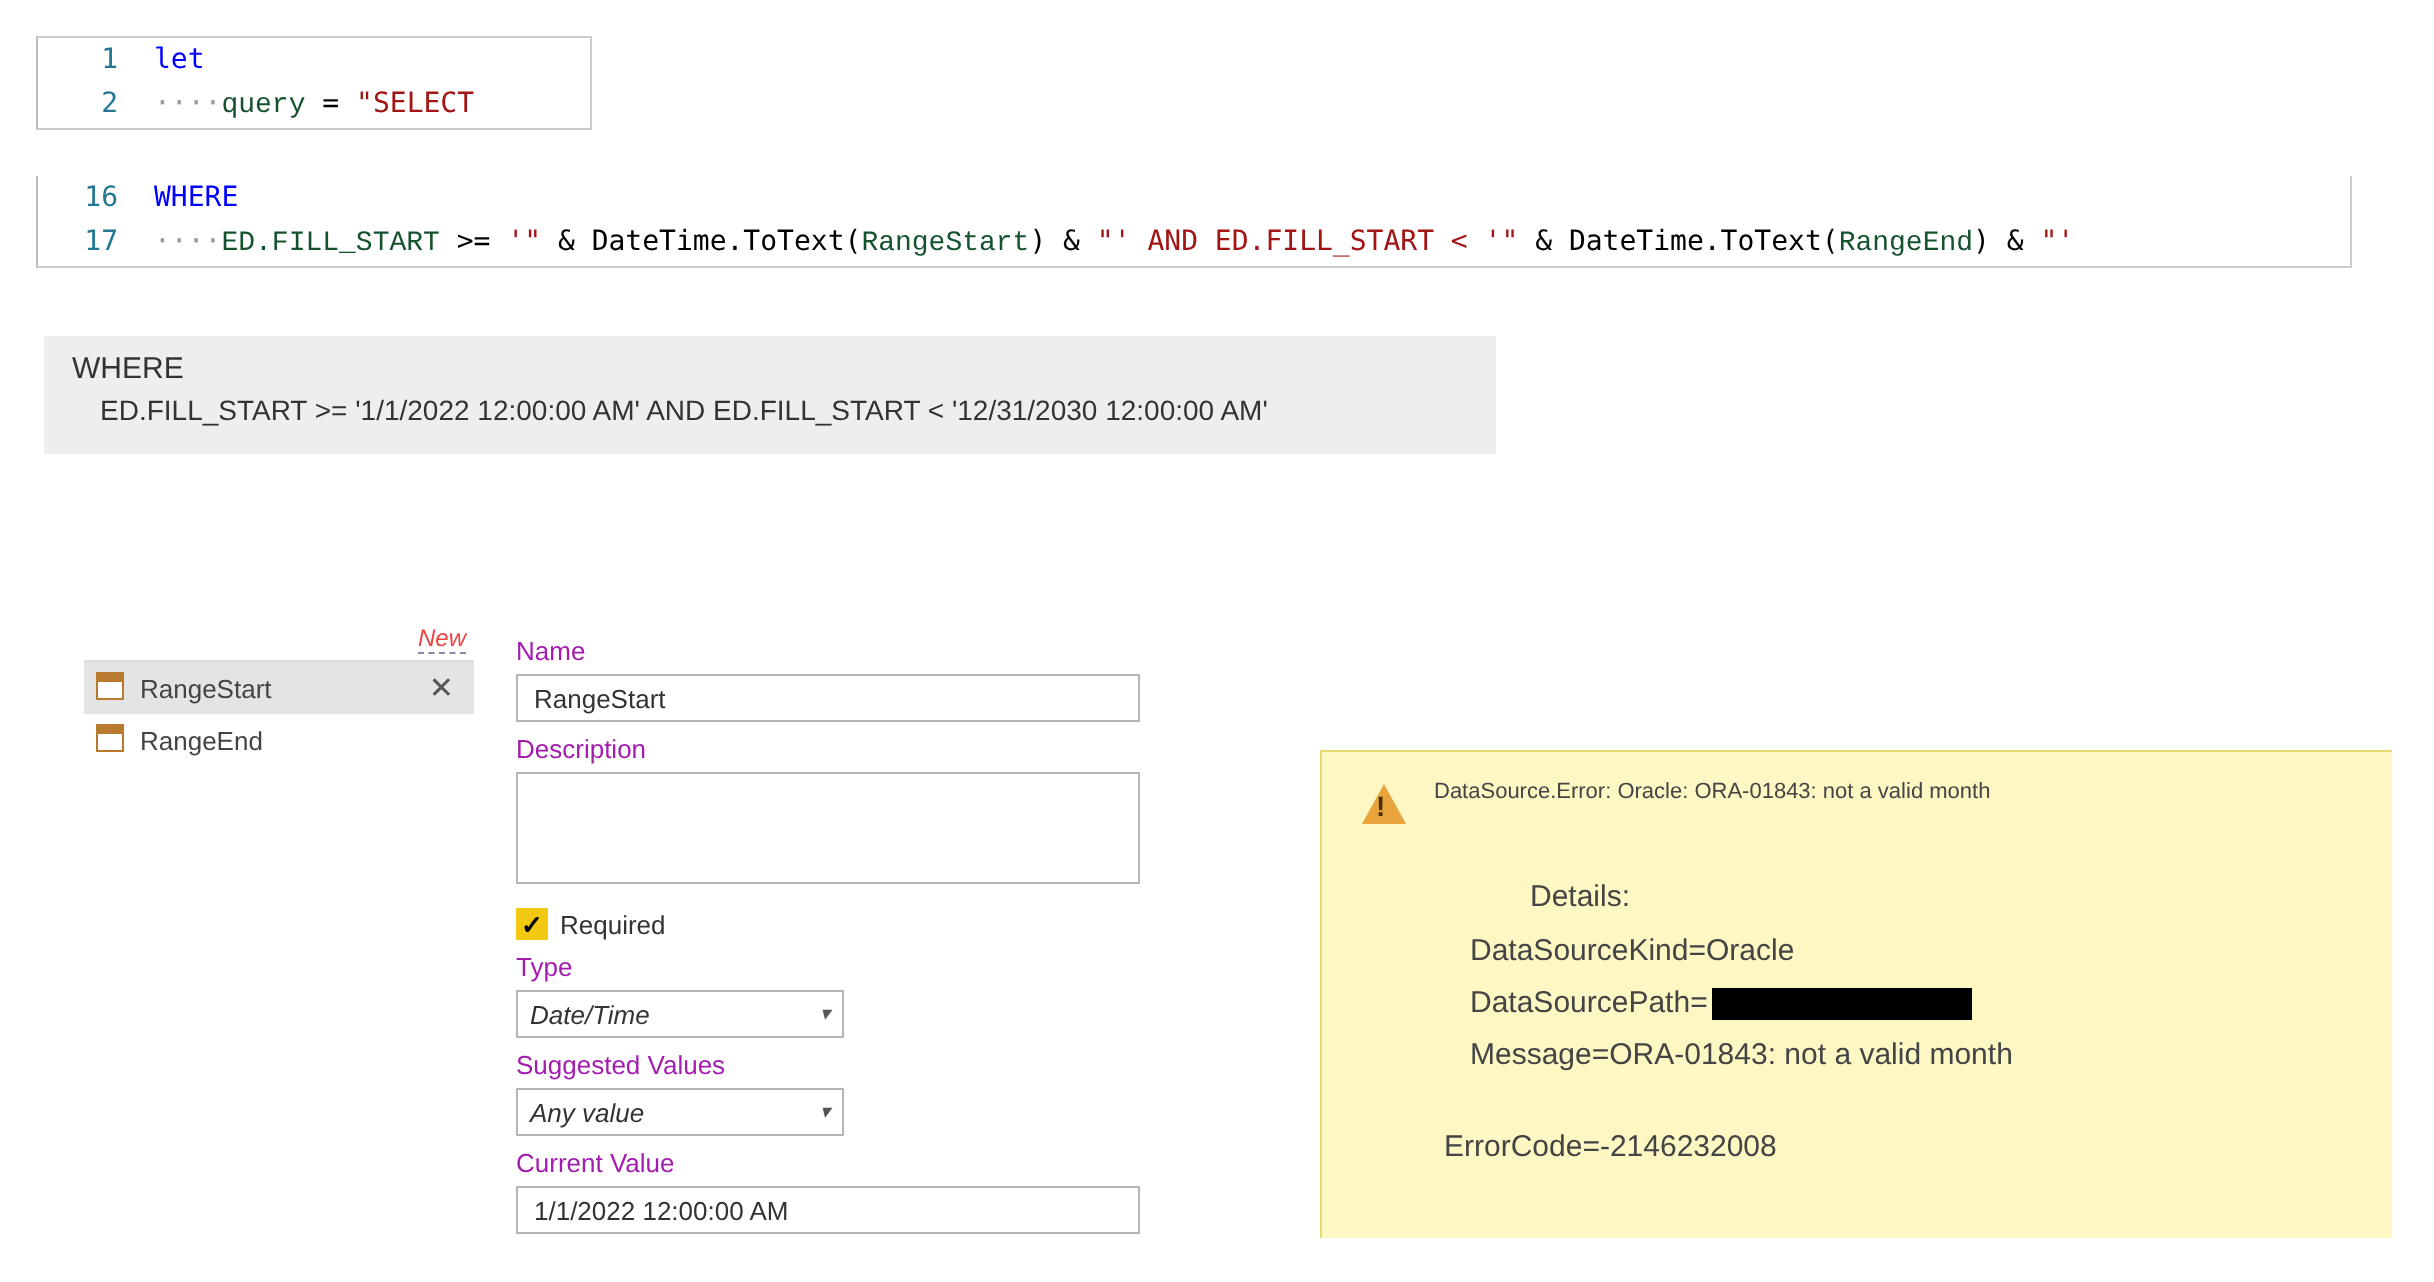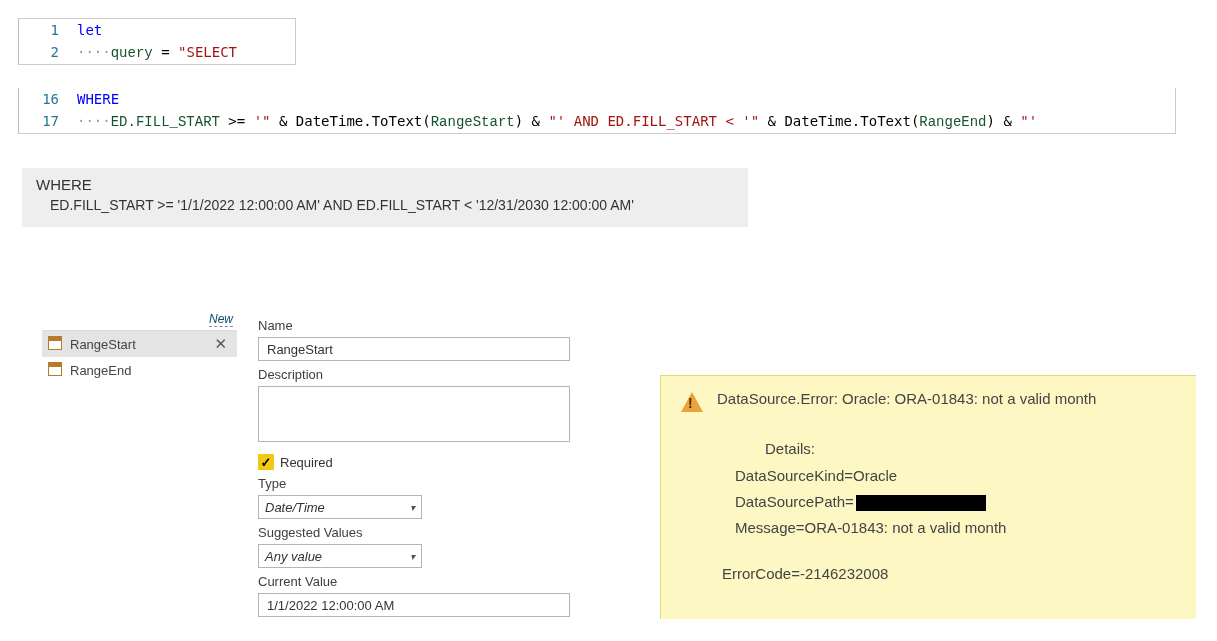--- a/index.html
+++ b/index.html
@@ -65,21 +65,21 @@
     left: 42px;
     top: 312px;
     width: 540px;
   }
   .param-left {
     float: left;
     width: 195px;
   }
   .new-link {
     text-align: right;
-    color: #0c4a6e;
+    color: #ef4444;
     font-style: italic;
     font-size: 12px;
     border-bottom: 1px dashed #88a;
     display: inline-block;
     float: right;
     margin-right: 4px;
     cursor: pointer;
   }
   .param-list {
     clear: both;
@@ -103,21 +103,21 @@
   .close-x { color: #555; font-size: 15px; cursor: pointer; padding-right:4px; }
 
   .param-right {
     position: absolute;
     left: 258px;
     top: 312px;
     width: 320px;
   }
   .form-label {
     font-size: 13px;
-    color: #404040;
+    color: #a21caf;
     margin: 6px 0 4px 0;
   }
   .text-input {
     width: 312px;
     height: 24px;
     border: 1px solid #b5b5b5;
     padding: 2px 8px;
     font-size: 13px;
     color: #333;
     background:#fff;
@@ -167,21 +167,21 @@
     margin-top: 2px;
   }
   .warn-icon::after {
     content: "!";
     position: absolute;
     left: -4px; top: 3px;
     color: #4a3000;
     font-weight: bold;
     font-size: 14px;
   }
-  .error-title { font-size: 15px; color:#444; }
+  .error-title { font-size: 11px; color:#444; }
   .details-section { margin-left: 36px; margin-top: 28px; font-size:15px; }
   .details-title { margin-bottom: 6px; margin-left: 48px; }
   .detail-line { margin-left: 18px; line-height: 26px; }
   .redact {
     display:inline-block; background:#000; width:130px; height:16px;
     vertical-align:middle; margin-left:2px;
   }
   .errcode { margin-left:5px; margin-top:24px; }
 
   

